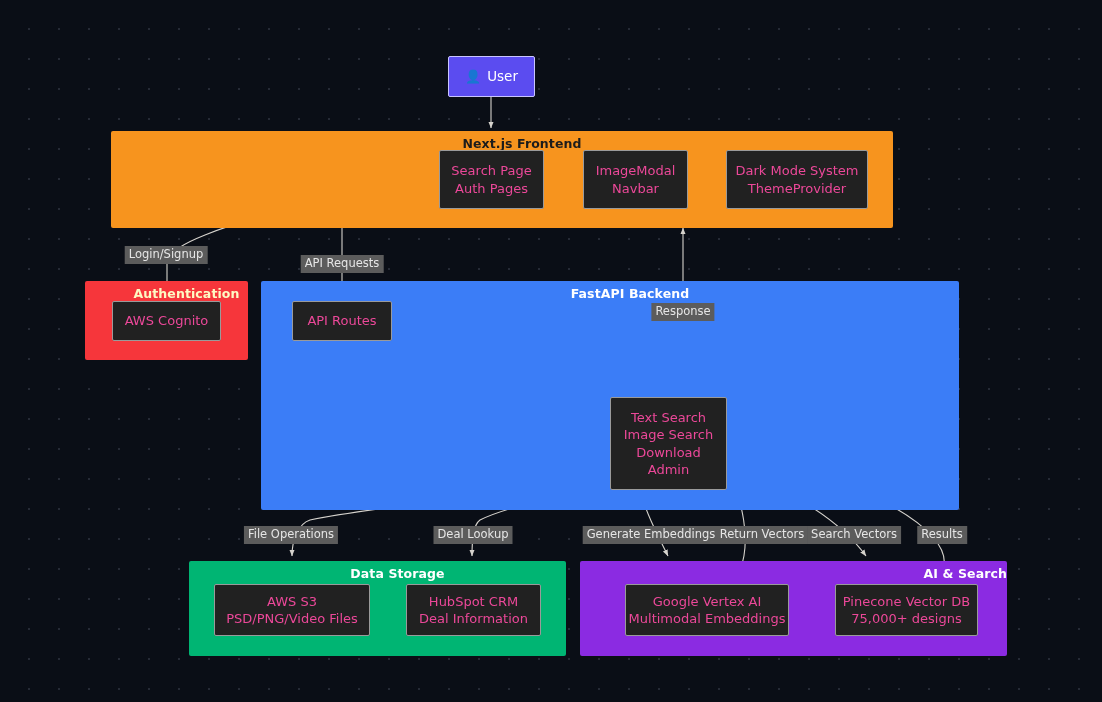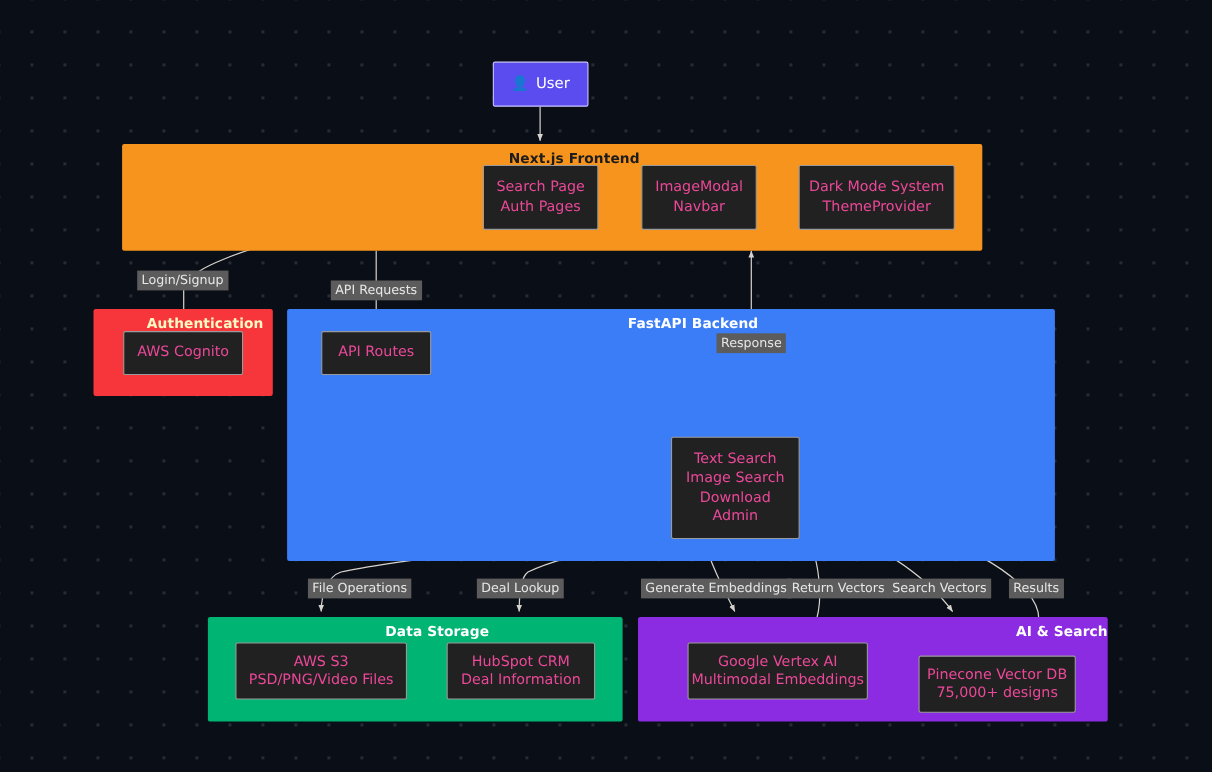--- a/index.html
+++ b/index.html
@@ -197,32 +197,32 @@
   <div class="node" style="left:406px; top:584px; width:135px; height:52px;">
     <span class="line">HubSpot CRM</span>
     <span class="line">Deal Information</span>
   </div>
 
   <div class="node" style="left:625px; top:584px; width:164px; height:52px;">
     <span class="line">Google Vertex AI</span>
     <span class="line">Multimodal Embeddings</span>
   </div>
 
-  <div class="node" style="left:835px; top:596px; width:143px; height:52px;">
+  <div class="node" style="left:835px; top:584px; width:143px; height:52px;">
     <span class="line">Pinecone Vector DB</span>
     <span class="line">75,000+ designs</span>
   </div>
 
   <div class="edge-label" style="left:166px; top:255px;">Login/Signup</div>
 
   <div class="edge-label" style="left:342px; top:264px;">API Requests</div>
 
   <div class="edge-label" style="left:683px; top:312px;">Response</div>
 
-  <div class="edge-label" style="left:291px; top:535px;margin-left:36px;">File Operations</div>
+  <div class="edge-label" style="left:291px; top:535px;">File Operations</div>
 
   <div class="edge-label" style="left:473px; top:535px;">Deal Lookup</div>
 
   <div class="edge-label" style="left:651px; top:535px;">Generate Embeddings</div>
 
   <div class="edge-label" style="left:762px; top:535px;">Return Vectors</div>
 
   <div class="edge-label" style="left:854px; top:535px;">Search Vectors</div>
 
   <div class="edge-label" style="left:942px; top:535px;">Results</div>

